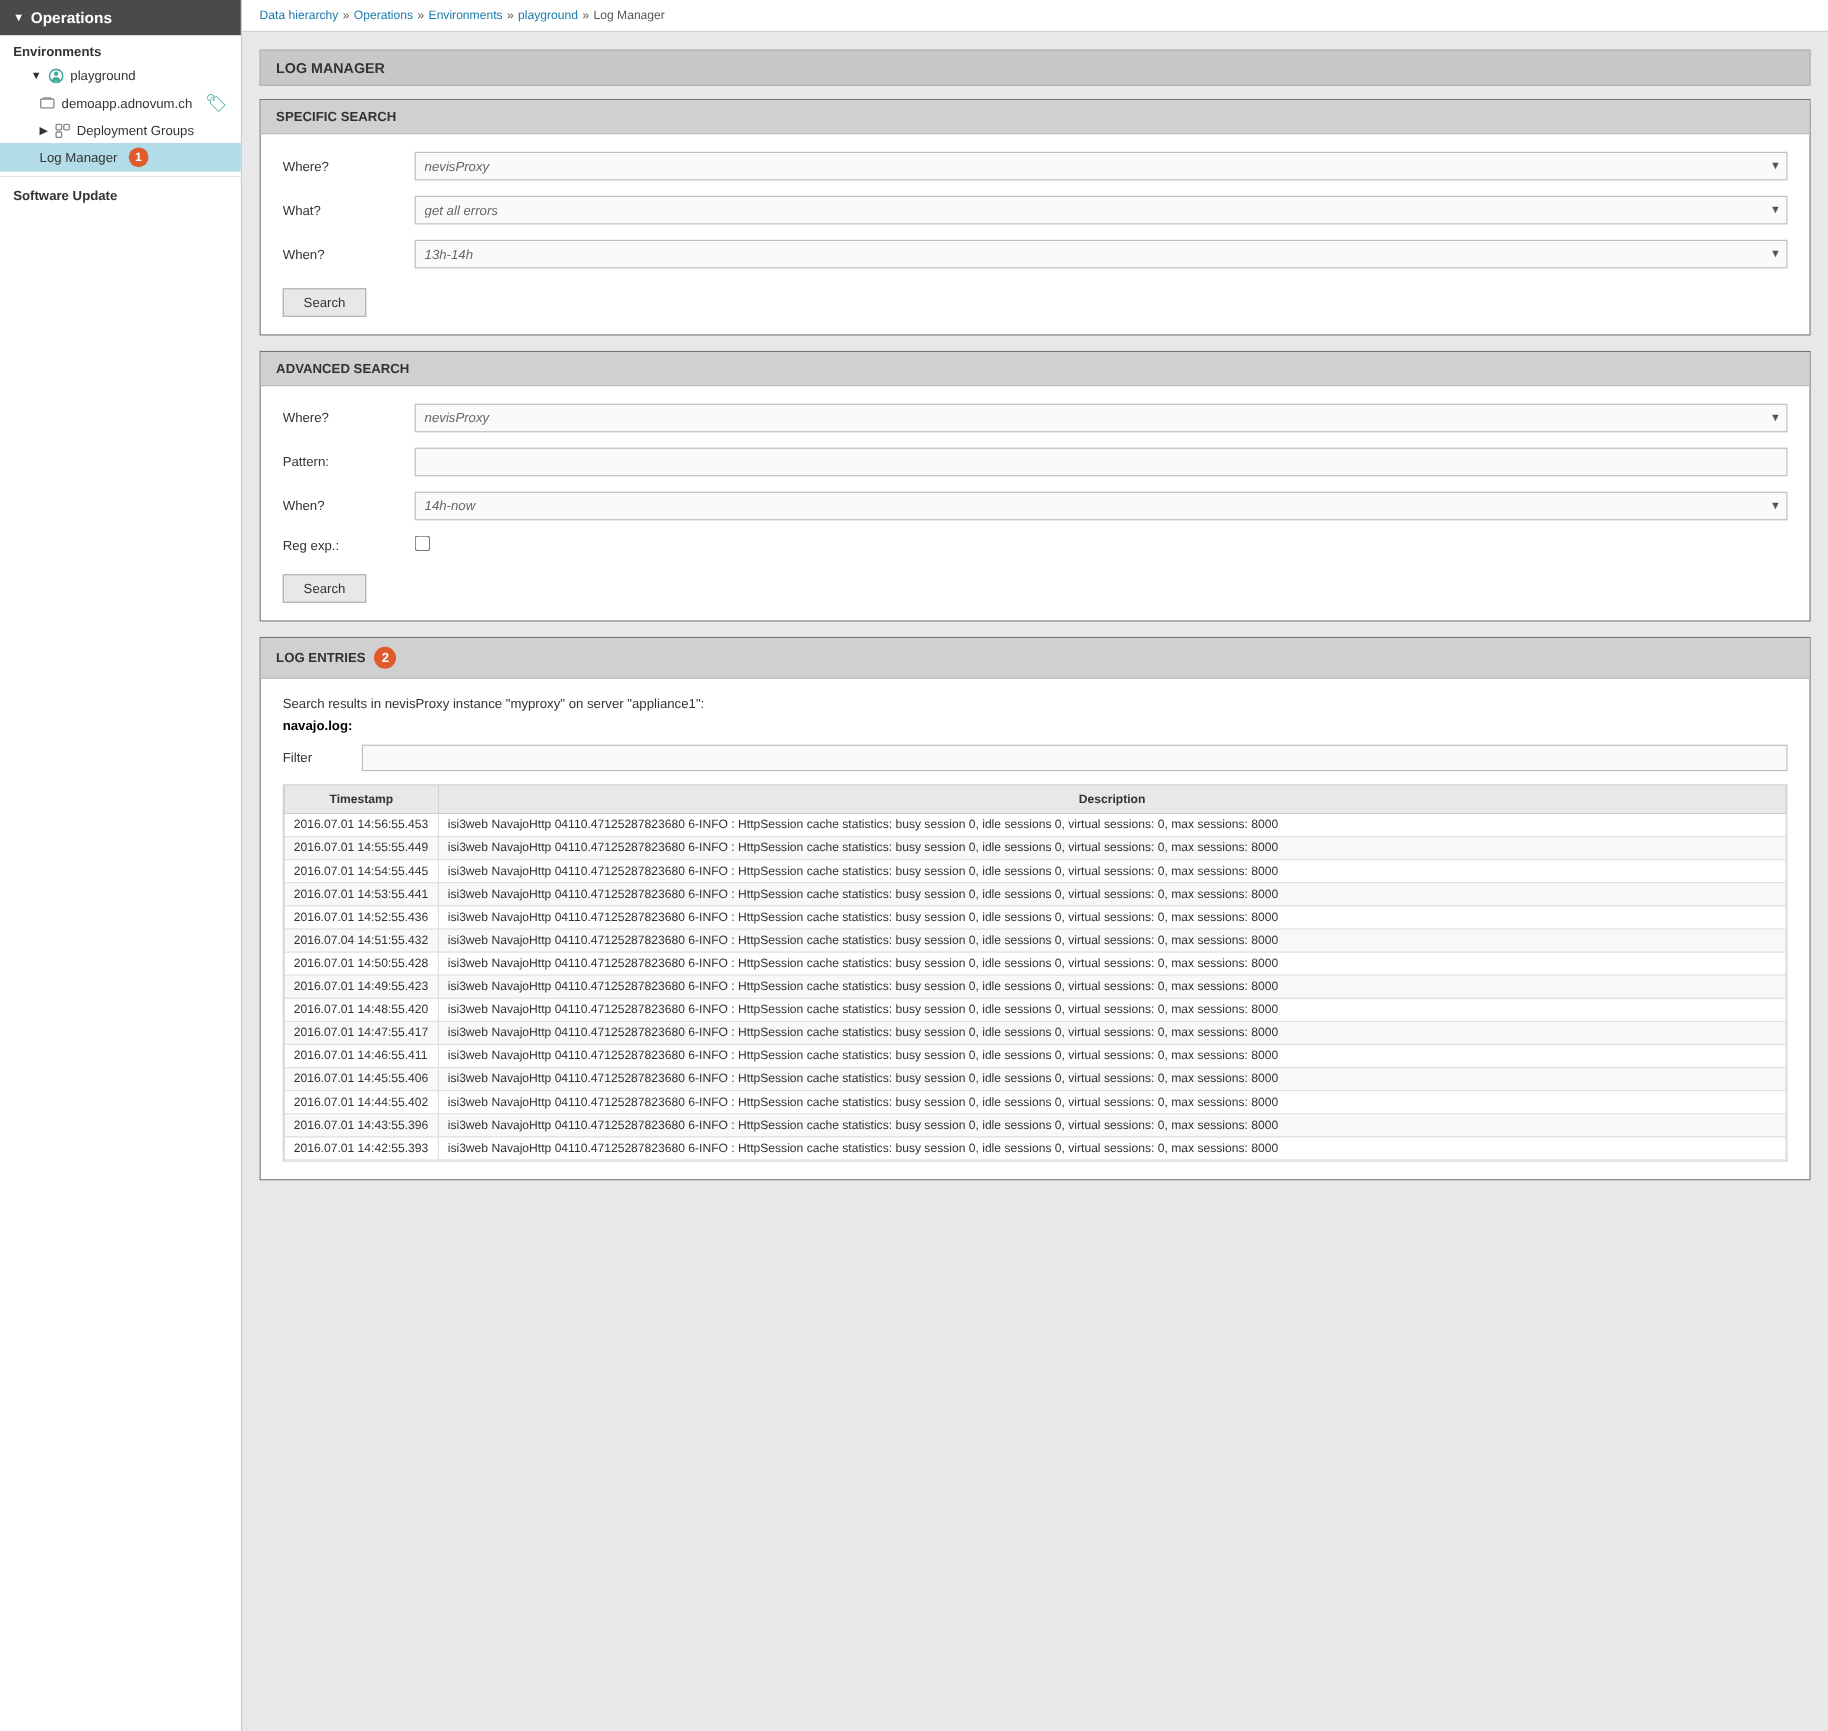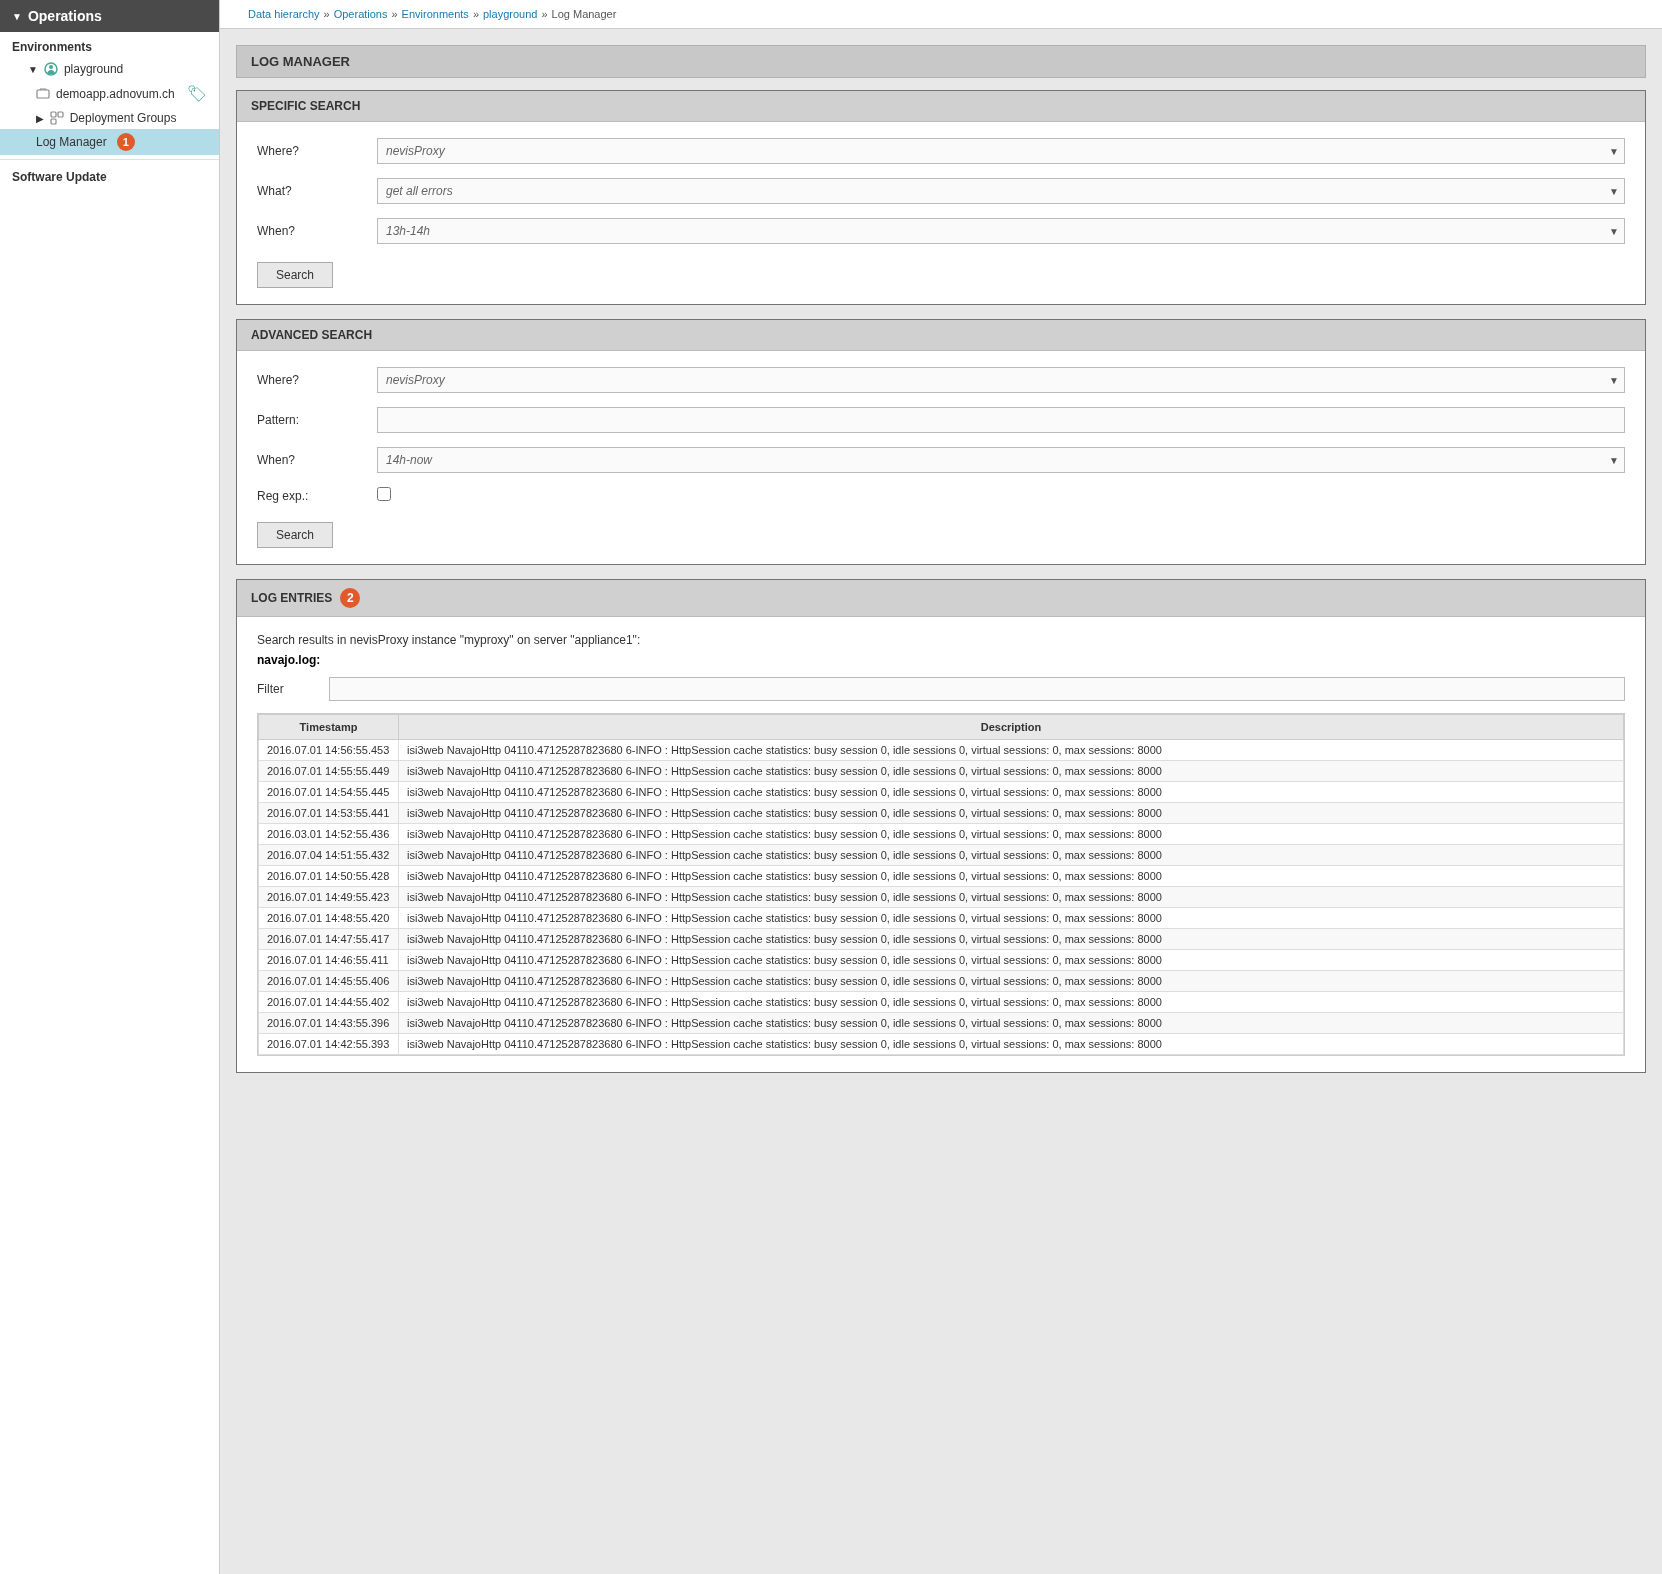--- a/index.html
+++ b/index.html
@@ -13,21 +13,21 @@
     .sidebar-item { padding: 4px 12px 4px 20px; cursor: pointer; display: flex; align-items: center; gap: 6px; color: #333; font-size: 12px; }
     .sidebar-item.active { background: #b2dce8; }
     .sidebar-item .badge { background: #e05a2b; color: #fff; border-radius: 50%; width: 18px; height: 18px; display: flex; align-items: center; justify-content: center; font-size: 11px; font-weight: bold; margin-left: 4px; }
     .sidebar-item-indent1 { padding-left: 28px; }
     .sidebar-item-indent2 { padding-left: 36px; }
     .sidebar-tag { color: #4a9; font-size: 16px; margin-left: auto; }
     .sidebar-footer { font-size: 12px; font-weight: bold; color: #333; padding: 10px 12px; border-top: 1px solid #e0e0e0; margin-top: 4px; }
 
     
     .main { flex: 1; display: flex; flex-direction: column; overflow: hidden; }
-    .breadcrumb { background: #fff; border-bottom: 1px solid #ccc; padding: 8px 28px; font-size: 11px; color: #555; display: flex; align-items: center; gap: 4px; flex-shrink: 0; }
+    .breadcrumb { background: #fff; border-bottom: 1px solid #ccc; padding: 8px 16px; font-size: 11px; color: #555; display: flex; align-items: center; gap: 4px; flex-shrink: 0; }
     .breadcrumb a { color: #1a7aad; text-decoration: none; cursor: pointer; }
 
     .content-area { flex: 1; overflow-y: auto; padding: 16px; background: #e8e8e8; }
 
     
     .page-title-bar { background: #c8c8c8; padding: 8px 14px; font-size: 13px; font-weight: bold; color: #333; margin-bottom: 12px; border: 1px solid #b0b0b0; }
 
     
     .section { background: #fff; border: 1px solid #737373; margin-bottom: 14px; }
     .section-header { background: #d0d0d0; padding: 8px 14px; font-size: 12px; font-weight: bold; color: #333; border-bottom: 1px solid #bbb; }
@@ -240,21 +240,21 @@
                 </tr>
                 <tr>
                   <td>2016.07.01 14:54:55.445</td>
                   <td>isi3web NavajoHttp 04110.47125287823680 6-INFO : HttpSession cache statistics: busy session 0, idle sessions 0, virtual sessions: 0, max sessions: 8000</td>
                 </tr>
                 <tr>
                   <td>2016.07.01 14:53:55.441</td>
                   <td>isi3web NavajoHttp 04110.47125287823680 6-INFO : HttpSession cache statistics: busy session 0, idle sessions 0, virtual sessions: 0, max sessions: 8000</td>
                 </tr>
                 <tr>
-                  <td>2016.03.01 14:52:55.436</td>
+                  <td>2016.07.01 14:52:55.436</td>
                   <td>isi3web NavajoHttp 04110.47125287823680 6-INFO : HttpSession cache statistics: busy session 0, idle sessions 0, virtual sessions: 0, max sessions: 8000</td>
                 </tr>
                 <tr>
                   <td>2016.07.04 14:51:55.432</td>
                   <td>isi3web NavajoHttp 04110.47125287823680 6-INFO : HttpSession cache statistics: busy session 0, idle sessions 0, virtual sessions: 0, max sessions: 8000</td>
                 </tr>
                 <tr>
                   <td>2016.07.01 14:50:55.428</td>
                   <td>isi3web NavajoHttp 04110.47125287823680 6-INFO : HttpSession cache statistics: busy session 0, idle sessions 0, virtual sessions: 0, max sessions: 8000</td>
                 </tr>

